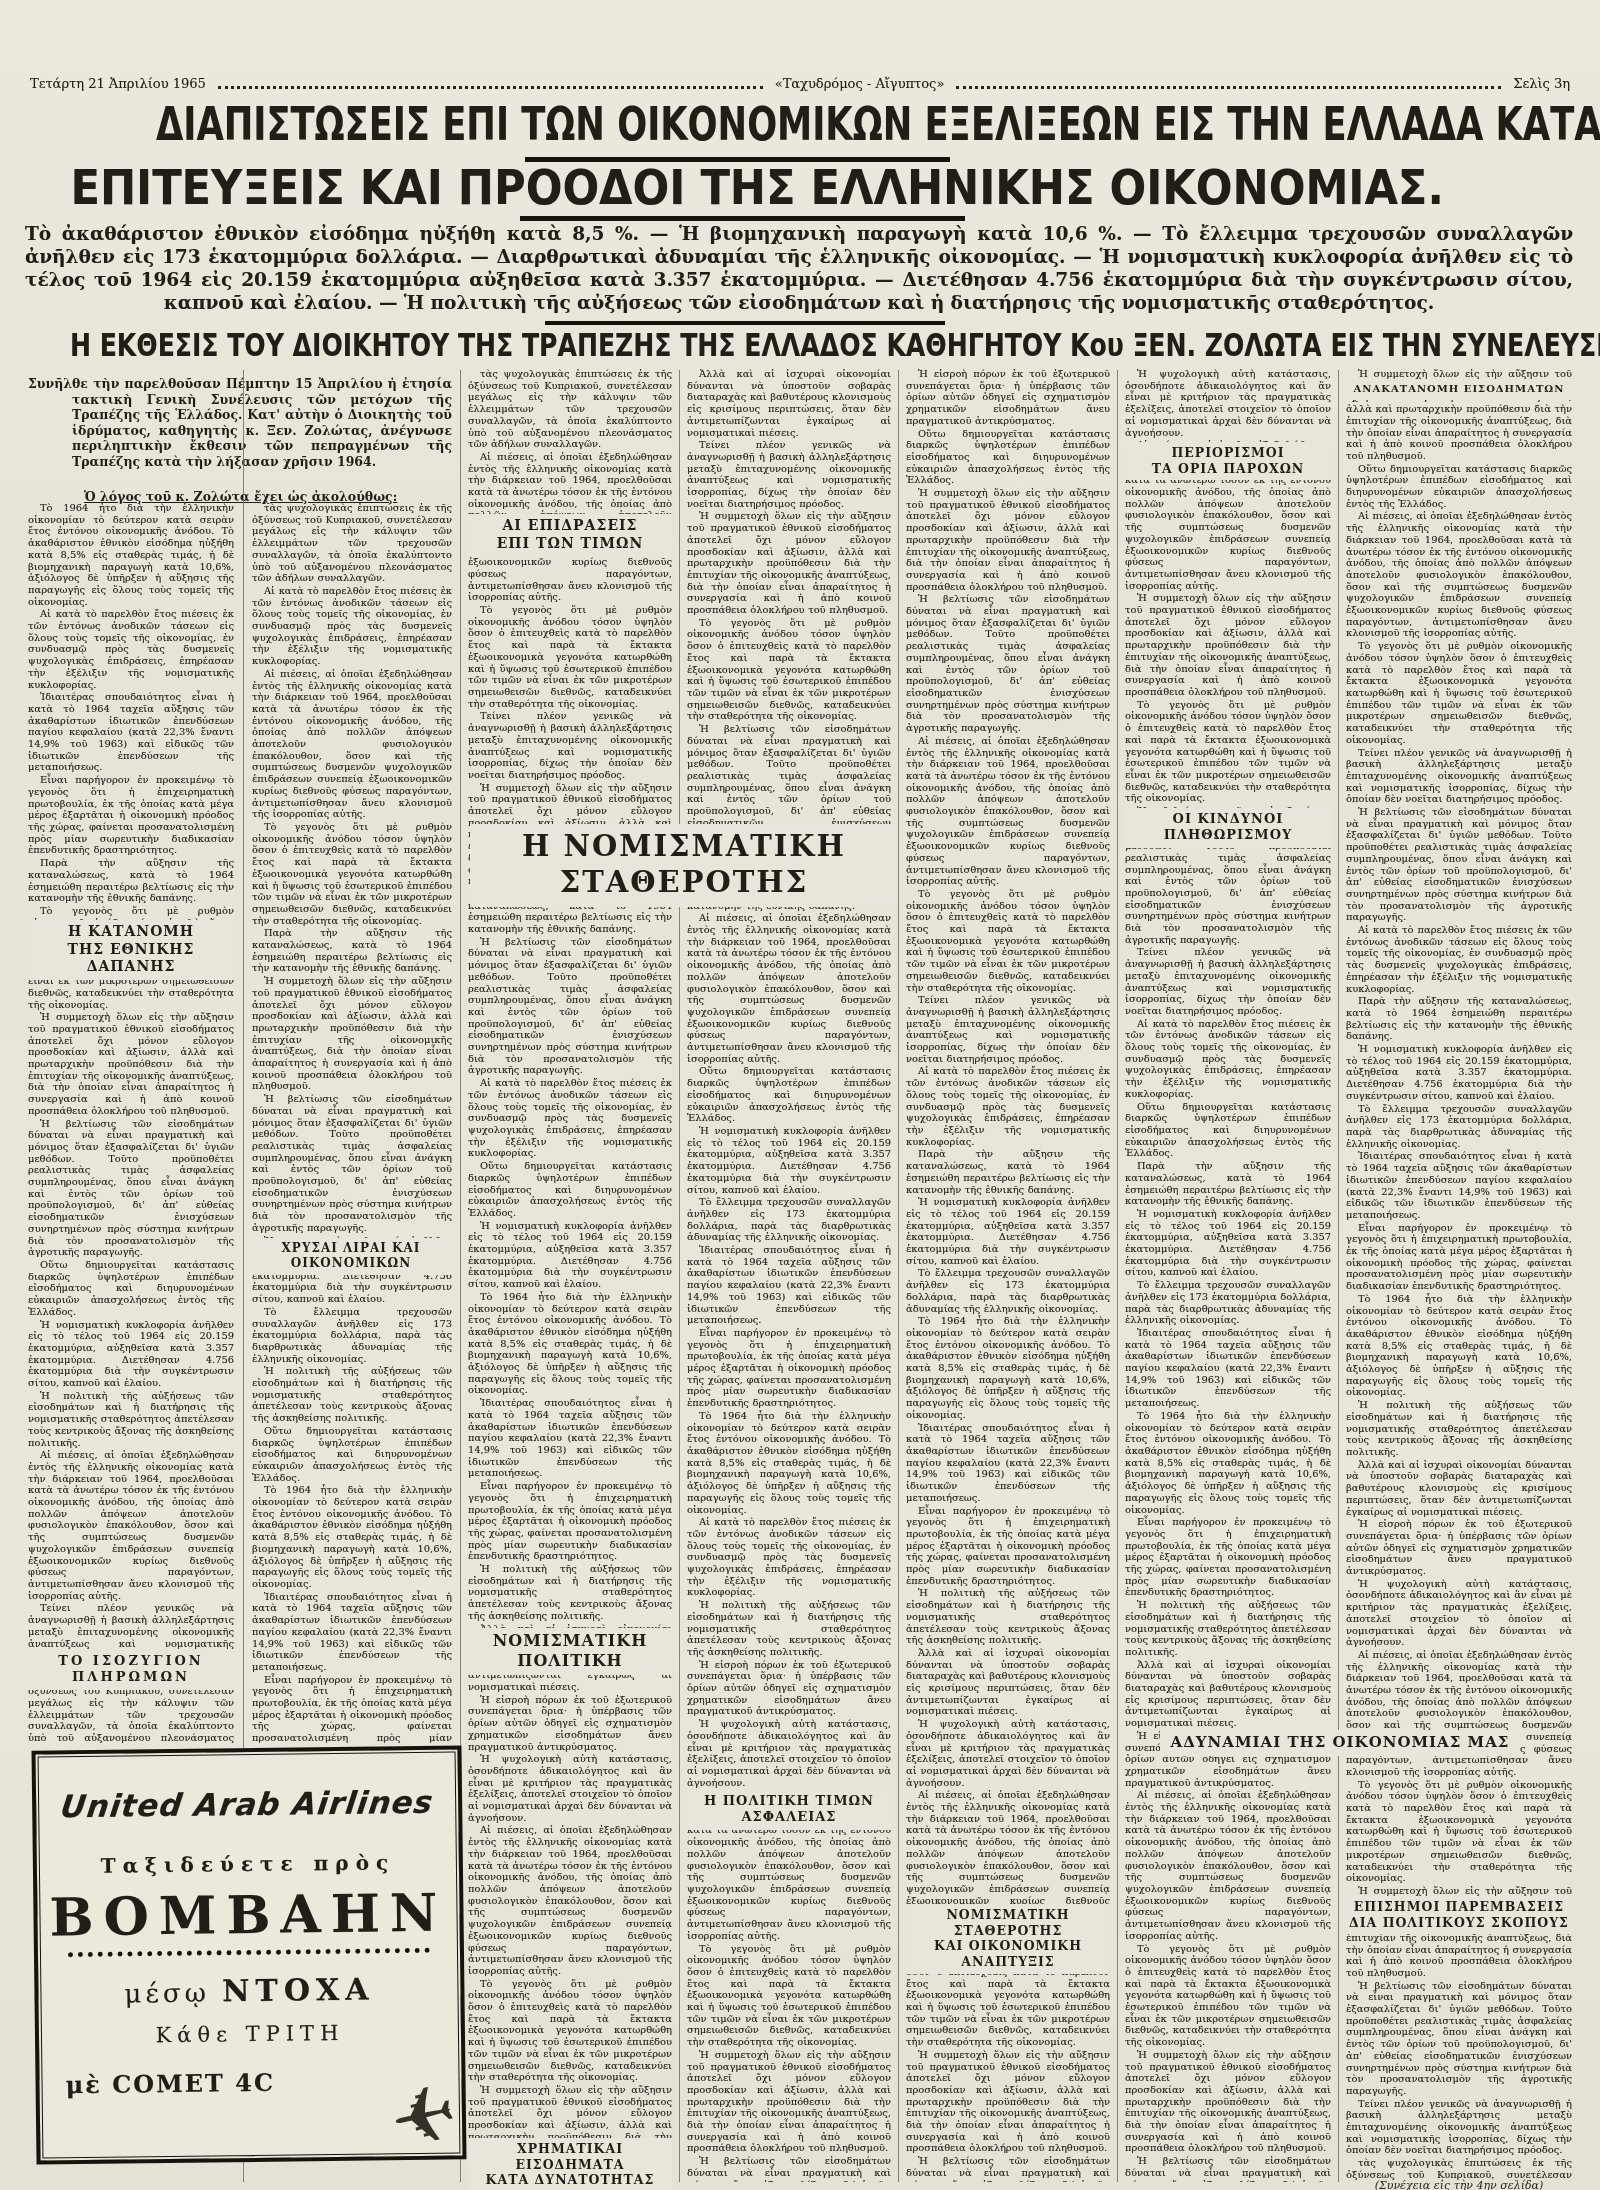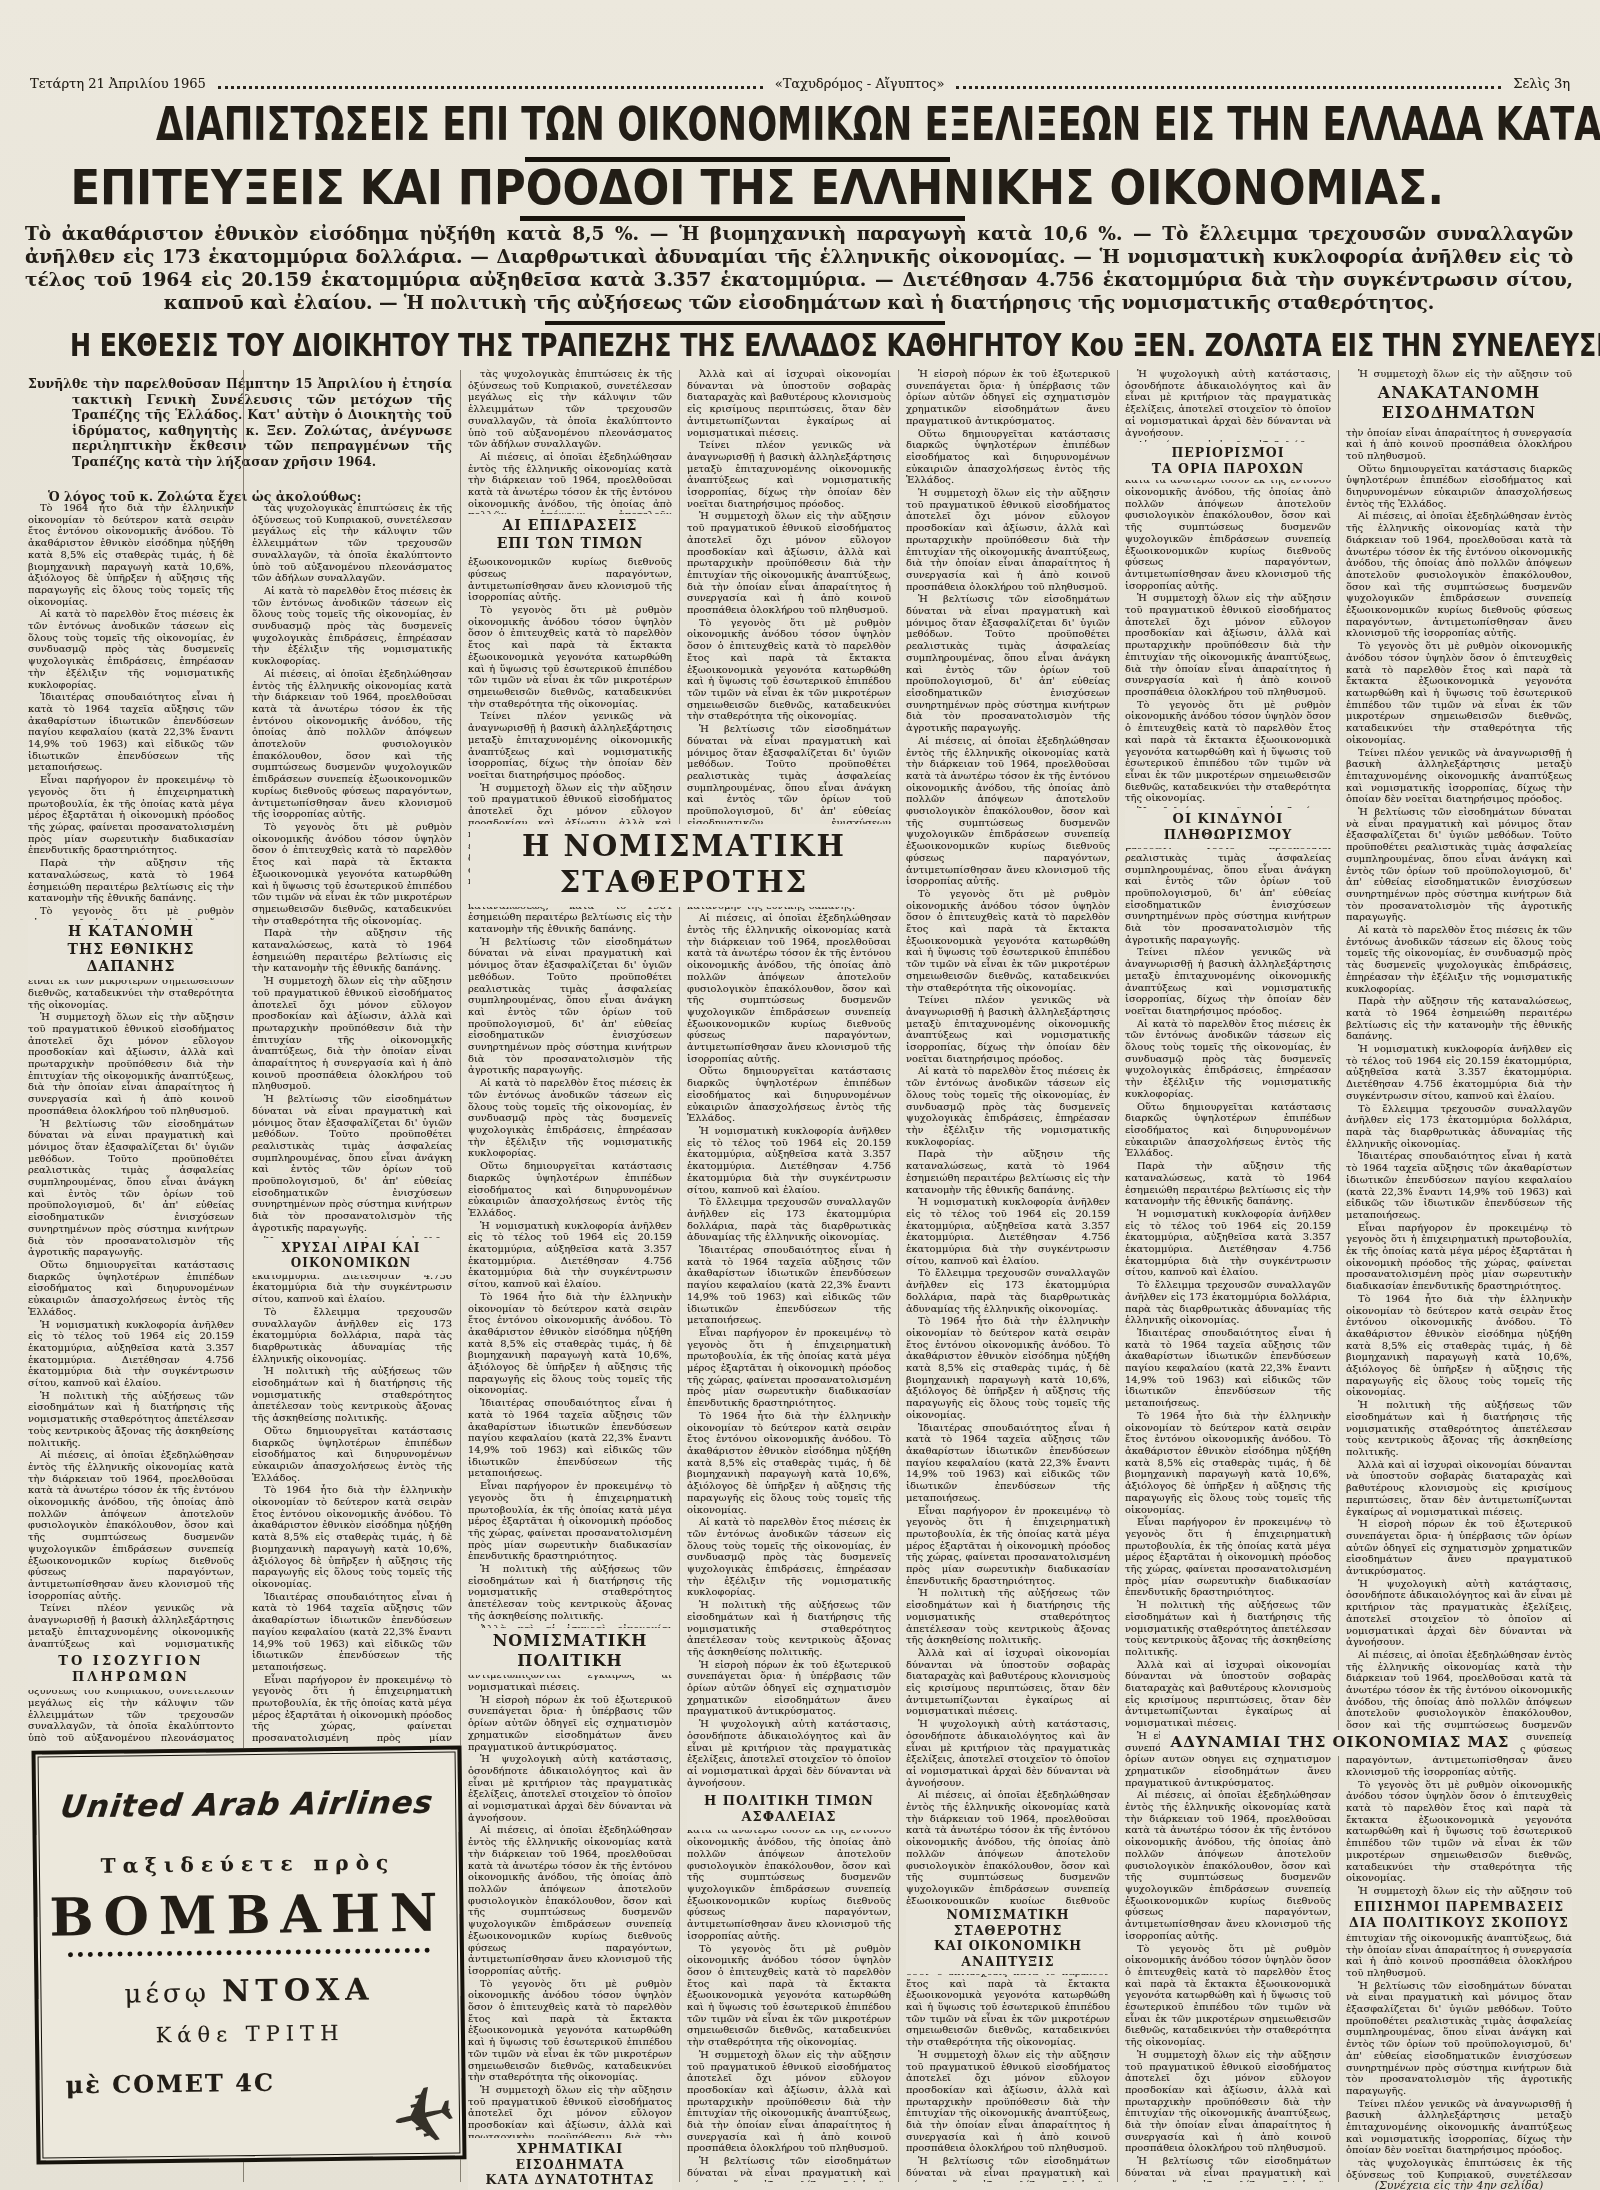--- a/index.html
+++ b/index.html
@@ -23,21 +23,21 @@
     font-family:"DejaVu Sans", sans-serif; font-weight:bold; font-size:45px; line-height:52px;
     transform:scale(0.96,1.05); transform-origin:center; white-space:nowrap;}
   #deck{position:absolute; left:25px; width:1548px; top:222px; font-weight:bold;
     font-size:18.5px; line-height:23px; text-align:justify; text-align-last:center;}
   #subhead{position:absolute; left:15px; width:1570px; top:330px; text-align:center;
     font-family:"DejaVu Sans", sans-serif; font-weight:bold; font-size:27px; line-height:30px;
     transform:scale(0.93,1.18); transform-origin:center; white-space:nowrap;}
   
   #intro{position:absolute; left:28px; width:424px; top:376px; font-size:12.5px; line-height:15.5px; font-weight:bold;}
   #intro .hang{padding-left:44px; text-indent:-44px; margin:0 0 20px 0; text-align:justify;}
-  #intro .speech{margin:6px 0 0 20px; font-weight:bold;}
+  #intro .speech{margin:6px 0 0 56px; font-weight:bold;text-decoration:underline;}
   
   .col{position:absolute; overflow:hidden; font-size:9.8px; line-height:11.7px; text-align:justify;
     color:#27211a; word-spacing:0.4px; letter-spacing:0.05px;}
   .col p{margin:0 0 1px 0; text-indent:12px;}
   .divider{position:absolute; width:1px; background:#756f60; opacity:.85;}
   
   .h-ov{position:absolute; background:#e9e5da; text-align:center; font-weight:bold;
     font-family:"DejaVu Serif", serif; white-space:pre-line; padding:3px 0 4px 0; letter-spacing:1px; line-height:1.25;}
   #h-nomstath{font-size:29px; letter-spacing:2px; padding:4px 0 6px 0;}
   
@@ -251,21 +251,21 @@
 ΚΑΤΑ ΔΥΝΑΤΟΤΗΤΑΣ</div>
   <div class="h-ov" style="left:687px;top:1790px;width:204px;font-size:13px;">Η ΠΟΛΙΤΙΚΗ ΤΙΜΩΝ
 ΑΣΦΑΛΕΙΑΣ</div>
   <div class="h-ov" style="left:1125px;top:442px;width:206px;font-size:12.5px;">ΠΕΡΙΟΡΙΣΜΟΙ
 ΤΑ ΟΡΙΑ ΠΑΡΟΧΩΝ</div>
   <div class="h-ov" style="left:1125px;top:808px;width:206px;font-size:13px;">ΟΙ ΚΙΝΔΥΝΟΙ ΠΛΗΘΩΡΙΣΜΟΥ</div>
   <div class="h-ov" style="left:1160px;top:1730px;width:360px;font-size:15px;">ΑΔΥΝΑΜΙΑΙ ΤΗΣ ΟΙΚΟΝΟΜΙΑΣ ΜΑΣ</div>
   <div class="h-ov" style="left:906px;top:1904px;width:204px;font-size:12.5px;">ΝΟΜΙΣΜΑΤΙΚΗ ΣΤΑΘΕΡΟΤΗΣ
 ΚΑΙ ΟΙΚΟΝΟΜΙΚΗ
 ΑΝΑΠΤΥΞΙΣ</div>
-  <div class="h-ov" style="left:1346px;top:380px;width:226px;font-size:16px;">ΑΝΑΚΑΤΑΝΟΜΗ ΕΙΣΟΔΗΜΑΤΩΝ</div>
+  <div class="h-ov" style="left:1346px;top:380px;width:226px;font-size:10px;">ΑΝΑΚΑΤΑΝΟΜΗ ΕΙΣΟΔΗΜΑΤΩΝ</div>
   <div class="h-ov" style="left:1346px;top:1896px;width:226px;font-size:12.5px;">ΕΠΙΣΗΜΟΙ ΠΑΡΕΜΒΑΣΕΙΣ
 ΔΙΑ ΠΟΛΙΤΙΚΟΥΣ ΣΚΟΠΟΥΣ</div>
 
   <div id="ad">
     <div class="brand ink">United Arab Airlines</div>
     <div class="l1 ink">Ταξιδεύετε πρὸς</div>
     <div class="dest ink">ΒΟΜΒΑΗΝ</div>
     <div class="dotrule"></div>
     <div class="via ink"><span>μέσῳ </span><b>ΝΤΟΧΑ</b></div>
     <div class="sched ink">Κάθε ΤΡΙΤΗ</div>

